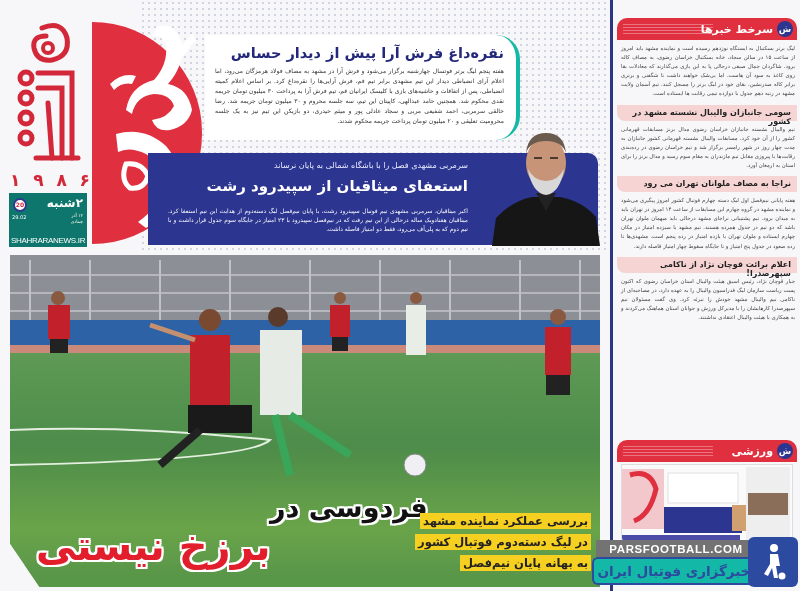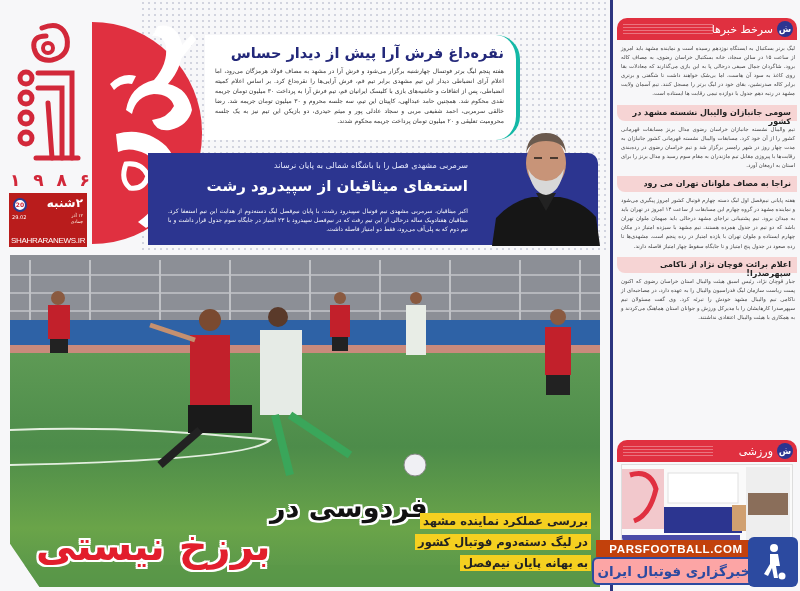--- a/index.html
+++ b/index.html
@@ -14,21 +14,21 @@
     background-size: 6px 6px; opacity: .8; }
 
   
   .masthead { position: absolute; left: 0; top: 0; width: 210px; height: 250px; }
   .mast-logo { position: absolute; left: 12px; top: 18px; width: 72px; height: 150px; }
   .mast-circle { position: absolute; left: 92px; top: 22px; width: 110px; height: 222px;
     background: #e03040; border-radius: 0 110px 110px 0; }
   .mast-callig { position: absolute; left: 96px; top: 14px; width: 105px; height: 230px; }
   .year { position: absolute; left: 10px; top: 170px; width: 80px; display: flex; justify-content: space-between;
     font-size: 17px; font-weight: bold; color: #d2283a; font-family: "DejaVu Sans", sans-serif; direction: ltr; }
-  .datebox { position: absolute; left: 9px; top: 193px; width: 78px; height: 54px; background: #b91c1c; color: #fff; }
+  .datebox { position: absolute; left: 9px; top: 193px; width: 78px; height: 54px; background: #0f766e; color: #fff; }
   .day-name { position: absolute; right: 4px; top: 3px; font-size: 12px; font-weight: bold; direction: rtl; }
   .issue-badge { position: absolute; left: 4px; top: 5px; width: 14px; height: 14px; border-radius: 50%;
     background: #fff; border: 2px solid #2b3c8f; color: #d2283a; font-size: 6px; font-weight: bold; text-align: center; line-height: 10px; }
   .date-small { position: absolute; left: 3px; top: 21px; font-size: 5px; color: #fff; direction: ltr; }
   .date-lines { position: absolute; left: 24px; top: 20px; width: 50px; font-size: 4.5px; line-height: 6px; direction: rtl; color: #ffe; }
   .site { position: absolute; left: 2px; bottom: 2px; width: 74px; font-size: 8px; font-family: "Liberation Sans", sans-serif;
     letter-spacing: -0.3px; text-align: center; direction: ltr; }
 
   
   .topstory { position: absolute; left: 205px; top: 35px; width: 315px; height: 105px; background: #fff;
@@ -56,36 +56,36 @@
     direction: rtl; letter-spacing: 2px; text-shadow: 2px 0 #fff, -2px 0 #fff, 0 2px #fff, 0 -2px #fff, 2px 2px #fff, -2px -2px #fff, 2px -2px #fff, -2px 2px #fff; }
   .credit { position: absolute; left: 2px; top: 500px; width: 6px; height: 70px; font-size: 3px; color: #999; writing-mode: vertical-rl; }
 
   
   .divider { position: absolute; left: 610px; top: 0; width: 3px; height: 591px; background: #2c3580; }
   .sidebar { position: absolute; left: 617px; top: 14px; width: 180px; height: 420px; direction: rtl; }
   .sb-header { position: relative; height: 22px; background: #e03040; border-radius: 10px 10px 0 0; margin: 4px 0 4px;
     display: flex; align-items: center; padding-right: 4px; }
   .sb-header .ico { width: 16px; height: 16px; border-radius: 50%; background: #2c3590; color: #fff; font-size: 9px; font-weight: bold;
     display: flex; align-items: center; justify-content: center; margin-left: 4px; }
-  .sb-header .title { color: #fff; font-size: 11px; font-weight: normal; }
+  .sb-header .title { color: #fff; font-size: 11px; font-weight: bold; }
   .sb-header .stripes { position: absolute; left: 6px; top: 6px; width: 90px; height: 10px;
     background-image: repeating-linear-gradient(0deg, rgba(255,255,255,.55) 0 1px, transparent 1px 3px); opacity: .6; }
   .sb-title { background: #f6d4d4; height: 16px; font-size: 8px; font-weight: bold; color: #222; padding: 3px 6px 0 0;
     margin: 6px 0 4px; border-radius: 0 0 0 8px; }
   .sb-text { font-size: 5.4px; line-height: 9.1px; color: #444; text-align: justify; padding: 0 2px 0 4px; }
 
   .sb2 { position: absolute; left: 617px; top: 436px; width: 180px; height: 155px; direction: rtl; }
   .sb2-frame { position: absolute; left: 4px; top: 28px; width: 172px; height: 115px; background: #fff; border: 1px solid #ddd; overflow: hidden; }
 
   
   .wm { position: absolute; left: 588px; top: 537px; width: 212px; height: 54px; direction: ltr; }
-  .wm-top { position: absolute; left: 8px; top: 3px; width: 160px; height: 17px; background: #c2410c;
+  .wm-top { position: absolute; left: 8px; top: 3px; width: 160px; height: 17px; background: #737373;
     color: #fff; font-family: "Liberation Sans", sans-serif; font-weight: bold; font-size: 11.5px; letter-spacing: 0.6px;
     display: flex; align-items: center; justify-content: center; }
-  .wm-bottom { position: absolute; left: 4px; top: 20px; width: 162px; height: 28px; background: #fca5a5; border-radius: 6px 0 0 6px;
+  .wm-bottom { position: absolute; left: 4px; top: 20px; width: 162px; height: 28px; background: #14b8a6; border-radius: 6px 0 0 6px;
     color: #2c4aa0; font-size: 13.5px; font-weight: bold; display: flex; align-items: center; justify-content: center; direction: rtl;
     border: 2px solid #2c4aa0; border-right: none; }
   .wm-logo { position: absolute; left: 160px; top: 0; width: 50px; height: 50px; background: #2c4aa0; border-radius: 6px;
     display: flex; align-items: center; justify-content: center; }
 </style>
 </head>
 <body>
 
 <div class="page">
   <div class="dots"></div>

